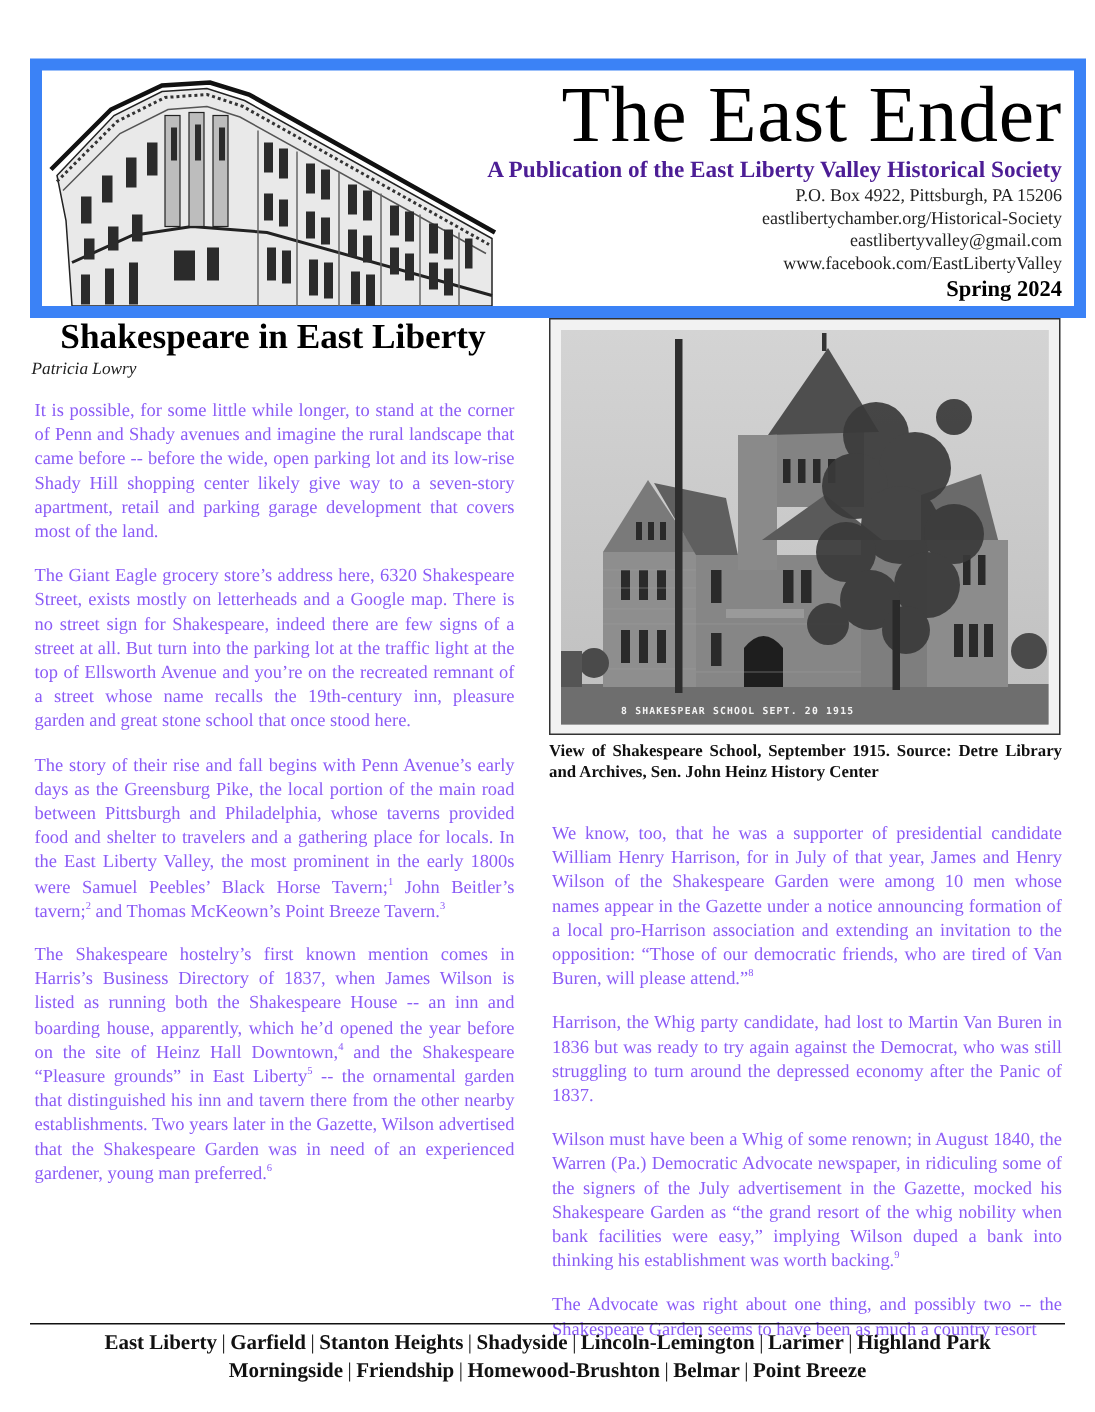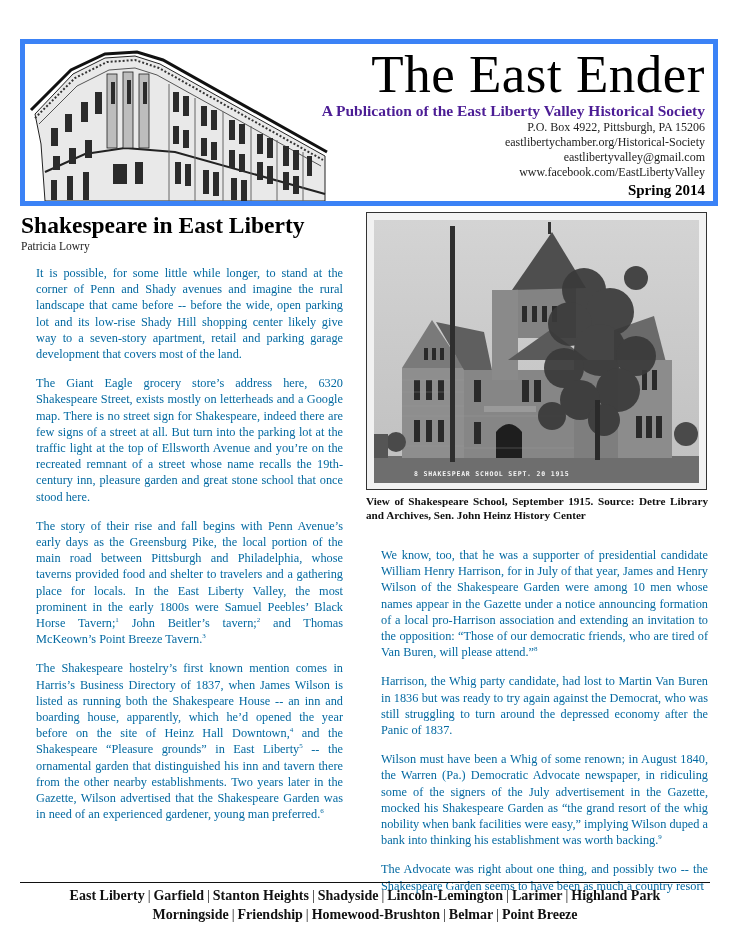--- a/index.html
+++ b/index.html
@@ -3,21 +3,21 @@
 <meta charset="utf-8">
 <style>
   html, body { margin: 0; padding: 0; background: #ffffff; }
   body {
     width: 730px; height: 941px; position: relative; overflow: hidden;
     font-family: "Liberation Serif", "DejaVu Serif", serif; color: #1a1a1a;
   }
   
   .masthead {
     position: absolute; left: 20px; top: 39px; width: 688px; height: 157px;
-    border: 5px solid #3b82f6; box-sizing: content-box; overflow: hidden; background: #fff;
+    border: 8px solid #3b82f6; box-sizing: content-box; overflow: hidden; background: #fff;
   }
   .building {
     position: absolute; left: 0; top: 0; width: 305px; height: 157px;
   }
   .masthead-text {
     position: absolute; right: 8px; top: 0; text-align: right;
   }
   .title {
     font-size: 53px; line-height: 56px; font-weight: normal; color: #000;
     letter-spacing: 0.5px; margin-top: 2px; white-space: nowrap;
@@ -28,25 +28,25 @@
   .contact { font-size: 12px; line-height: 15px; color: #222; white-space: nowrap; }
   .contact:first-of-type { margin-top: 1px; }
   .issue { font-size: 15px; font-weight: bold; line-height: 20px; color: #000; }
 
   
   .col-left { position: absolute; left: 21px; top: 206px; width: 322px; }
   .col-right { position: absolute; left: 366px; top: 212px; width: 342px; }
 
   .headline {
     font-size: 23.5px; font-weight: bold; line-height: 28px; color: #000;
-    margin: 5px 0 0 0; white-space: nowrap;
-  }
-  .byline { font-size: 11.5px; line-height: 14px; color: #222; margin-bottom: 12px; }
+    margin: 5px 0 0 0; white-space: nowrap; text-align: center;
+  }
+  .byline { font-style: italic; font-size: 11.5px; line-height: 14px; color: #222; margin-bottom: 12px; }
   .para {
-    font-size: 12.3px; line-height: 16.2px; text-align: justify; margin: 0 0 13px 15px; color: #0369a1;
+    font-size: 12.3px; line-height: 16.2px; text-align: justify; margin: 0 0 13px 2px; color: #8b5cf6;
     hyphens: none;
   }
   sup { font-size: 7px; line-height: 0; vertical-align: super; }
 
   
   .photo-frame {
     width: 341px; height: 278px; border: 1px solid #333; box-sizing: border-box;
     background: #f2f2f2; padding: 7px 7px 6px 7px; position: relative; text-align: center;
   }
   .photo {
@@ -152,21 +152,21 @@
       </g>
     </svg>
   </div>
   <div class="masthead-text">
     <div class="title">The East Ender</div>
     <div class="subtitle">A Publication of the East Liberty Valley Historical Society</div>
     <div class="contact">P.O. Box 4922, Pittsburgh, PA 15206</div>
     <div class="contact">eastlibertychamber.org/Historical-Society</div>
     <div class="contact">eastlibertyvalley@gmail.com</div>
     <div class="contact">www.facebook.com/EastLibertyValley</div>
-    <div class="issue">Spring 2014</div>
+    <div class="issue">Spring 2024</div>
   </div>
 </div>
 
 <div class="col-left">
   <h1 class="headline">Shakespeare in East Liberty</h1>
   <div class="byline">Patricia Lowry</div>
 
   <p class="para">It is possible, for some little while longer, to stand at the corner of Penn and Shady avenues and imagine the rural landscape that came before -- before the wide, open parking lot and its low-rise Shady Hill shopping center likely give way to a seven-story apartment, retail and parking garage development that covers most of the land.</p>
   <p class="para">The Giant Eagle grocery store’s address here, 6320 Shakespeare Street, exists mostly on letterheads and a Google map.  There is no street sign for Shakespeare, indeed there are few signs of a street at all.  But turn into the parking lot at the traffic light at the top of Ellsworth Avenue and you’re on the recreated remnant of a street whose name recalls the 19th-century inn, pleasure garden and great stone school that once stood here.</p>
   <p class="para"><span>The story of their rise and fall begins with Penn Avenue’s early days as the Greensburg Pike, the local portion of the main road between Pittsburgh and Philadelphia, whose taverns provided food and shelter to travelers and a gathering place for locals. In the East Liberty Valley, the most prominent in the early 1800s were Samuel Peebles’ Black Horse Tavern;</span><sup>1</sup><span> John Beitler’s tavern;</span><sup>2</sup><span> and Thomas McKeown’s Point Breeze Tavern.</span><sup>3</sup></p>

